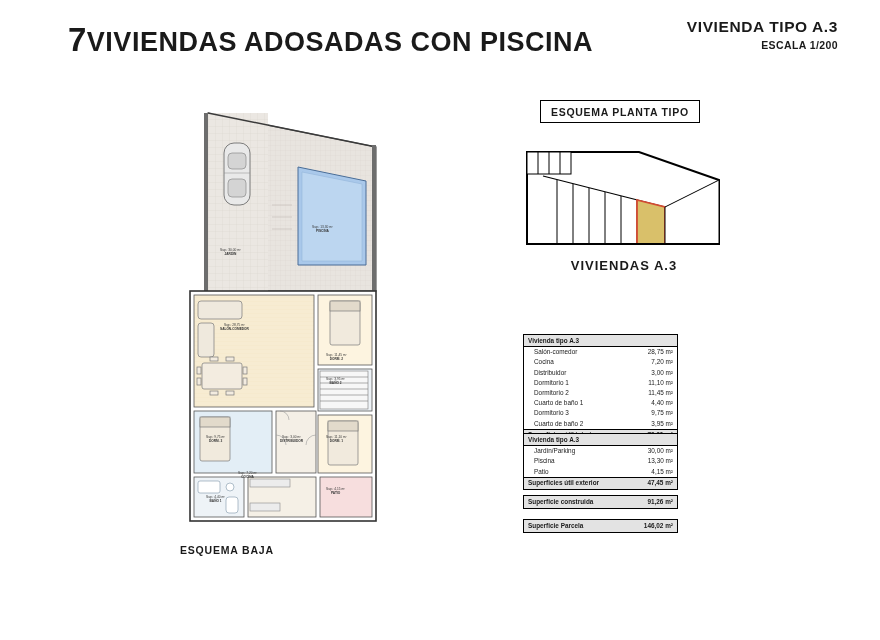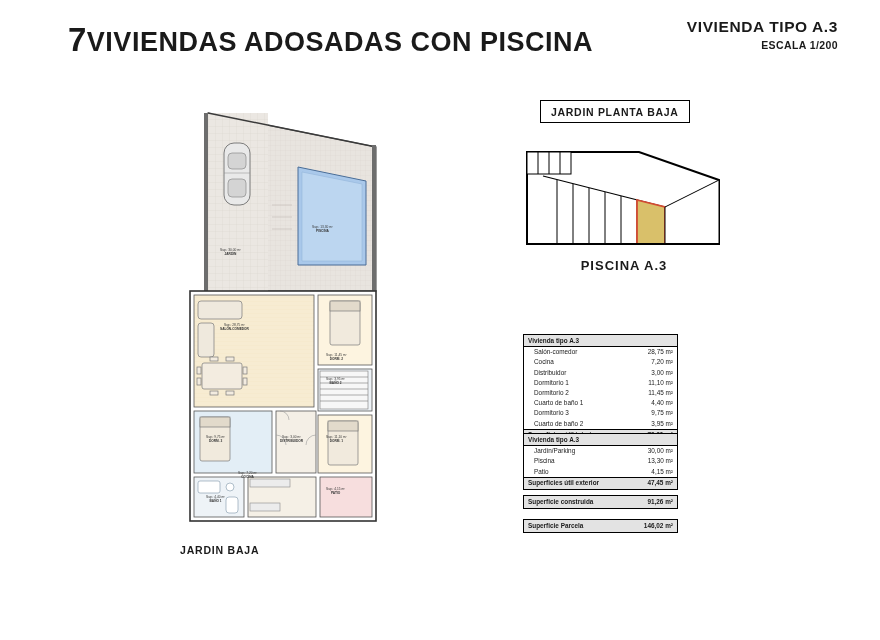--- a/index.html
+++ b/index.html
@@ -315,23 +315,23 @@
   <div class="room-label" style="left:58px; top:366px;">
     <span>Sup.: 7,20 m²</span><br><b>COCINA</b>
   </div>
   <div class="room-label" style="left:26px; top:390px;">
     <span>Sup.: 4,40 m²</span><br><b>BAÑO 1</b>
   </div>
   <div class="room-label" style="left:146px; top:382px;">
     <span>Sup.: 4,15 m²</span><br><b>PATIO</b>
   </div>
 </div>
-<div id="floorplan-caption">JARDIN BAJA</div>
-
-<div id="scheme-title-box">JARDIN PLANTA BAJA</div>
+<div id="floorplan-caption">ESQUEMA BAJA</div>
+
+<div id="scheme-title-box">ESQUEMA PLANTA TIPO</div>
 
 <div id="scheme-figure">
   <svg width="210" height="125" viewBox="0 0 210 125">
 
     <polygon points="8,20 120,20 200,48 200,112 8,112" fill="#ffffff" stroke="#000" stroke-width="2"></polygon>
 
     <g stroke="#000" stroke-width="1" fill="#ffffff">
       <rect x="8" y="20" width="44" height="22"></rect>
       <line x1="19" y1="20" x2="19" y2="42"></line>
       <line x1="30" y1="20" x2="30" y2="42"></line>
@@ -349,21 +349,21 @@
 
     <line x1="24" y1="44" x2="146" y2="75" stroke="#000" stroke-width="1.2"></line>
 
     <polygon points="118,68 146,75 146,112 118,112" fill="#d9c06a" stroke="#d34b32" stroke-width="1.8"></polygon>
 
     <polygon points="146,75 200,48 200,112 146,112" fill="#ffffff" stroke="#000" stroke-width="1"></polygon>
 
     <line x1="8" y1="112" x2="200" y2="112" stroke="#000" stroke-width="2"></line>
   </svg>
 </div>
-<div id="scheme-caption">PISCINA A.3</div>
+<div id="scheme-caption">VIVIENDAS A.3</div>
 
 <table class="tbl" id="table-interior">
   <tbody>
     <tr class="head">
         <td colspan="2">Vivienda tipo A.3</td>
       </tr>
     <tr class="item">
         <td class="name">Salón-comedor</td>
         <td class="val">28,75 m²</td>
       </tr>

